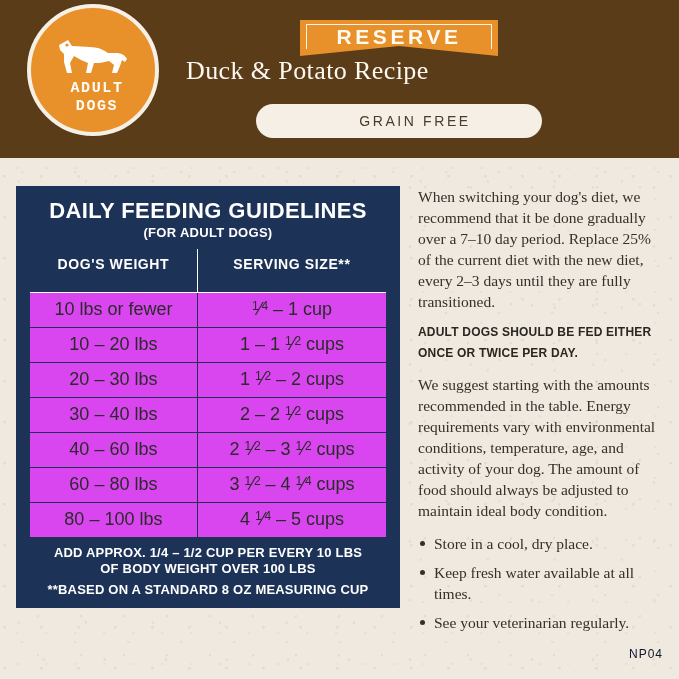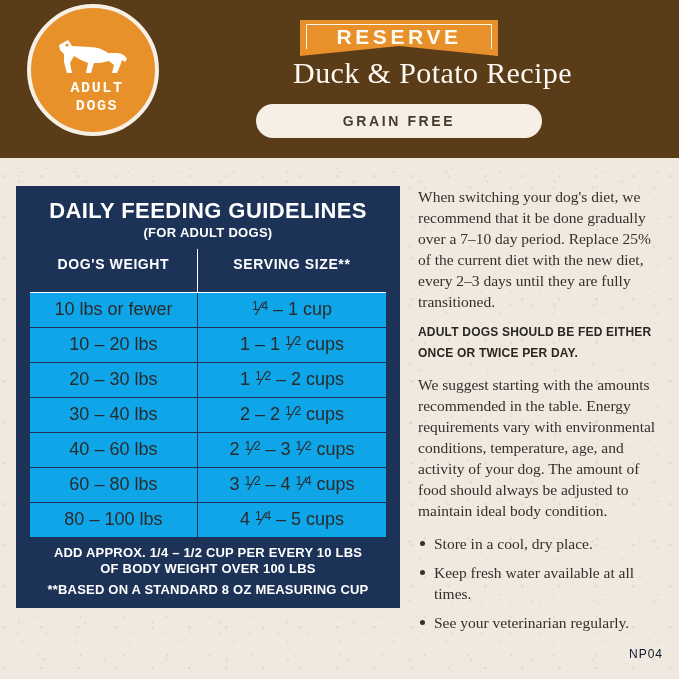--- a/index.html
+++ b/index.html
@@ -79,43 +79,43 @@
     font-weight: bold;
     font-size: 21px;
     letter-spacing: 3.6px;
     line-height: 24px;
   }
   .recipe-title {
     position: absolute;
     left: 0;
     top: 56px;
     width: 493px;
-    text-align: center;
+    text-align: left;
     color: #fdf8f1;
     font-family: "Liberation Serif", serif;
-    font-size: 30px;
+    font-size: 26px;
     letter-spacing: 0.4px;
   }
   .grain-free-pill {
     position: absolute;
     left: 70px;
     top: 104px;
     width: 286px;
     height: 34px;
     background: #f5efe5;
     border-radius: 17px;
   }
   .grain-free-text {
     position: absolute;
-    left: 0; top: 9px;
+    left: 16px; top: 9px;
     width: 286px;
     text-align: center;
     color: #4a3b2a;
     font-size: 14px;
-    font-weight: bold;
+    font-weight: normal;
     letter-spacing: 2.6px;
   }
 
   
   .badge {
     position: absolute;
     left: 27px;
     top: 4px;
     width: 132px;
     height: 132px;
@@ -180,21 +180,21 @@
     font-size: 14px;
     font-weight: bold;
     letter-spacing: 0.6px;
     padding: 7px 2px 20px 2px;
     text-align: center;
     border-bottom: 1.5px solid #ffffff;
     border-right: 1.5px solid #ffffff;
   }
   table.feeding th:last-child { border-right: none; }
   table.feeding td {
-    background: #0ea5e9;
+    background: #d946ef;
     color: #2b2b2b;
     font-size: 18px;
     text-align: center;
     padding: 6px 2px 7px 2px;
     border-bottom: 1.5px solid #1c3257;
     border-right: 1.5px solid #1c3257;
     font-family: "Liberation Sans", sans-serif;
   }
   table.feeding td:last-child { border-right: none; }
   table.feeding tr:last-child td { border-bottom: none; }

